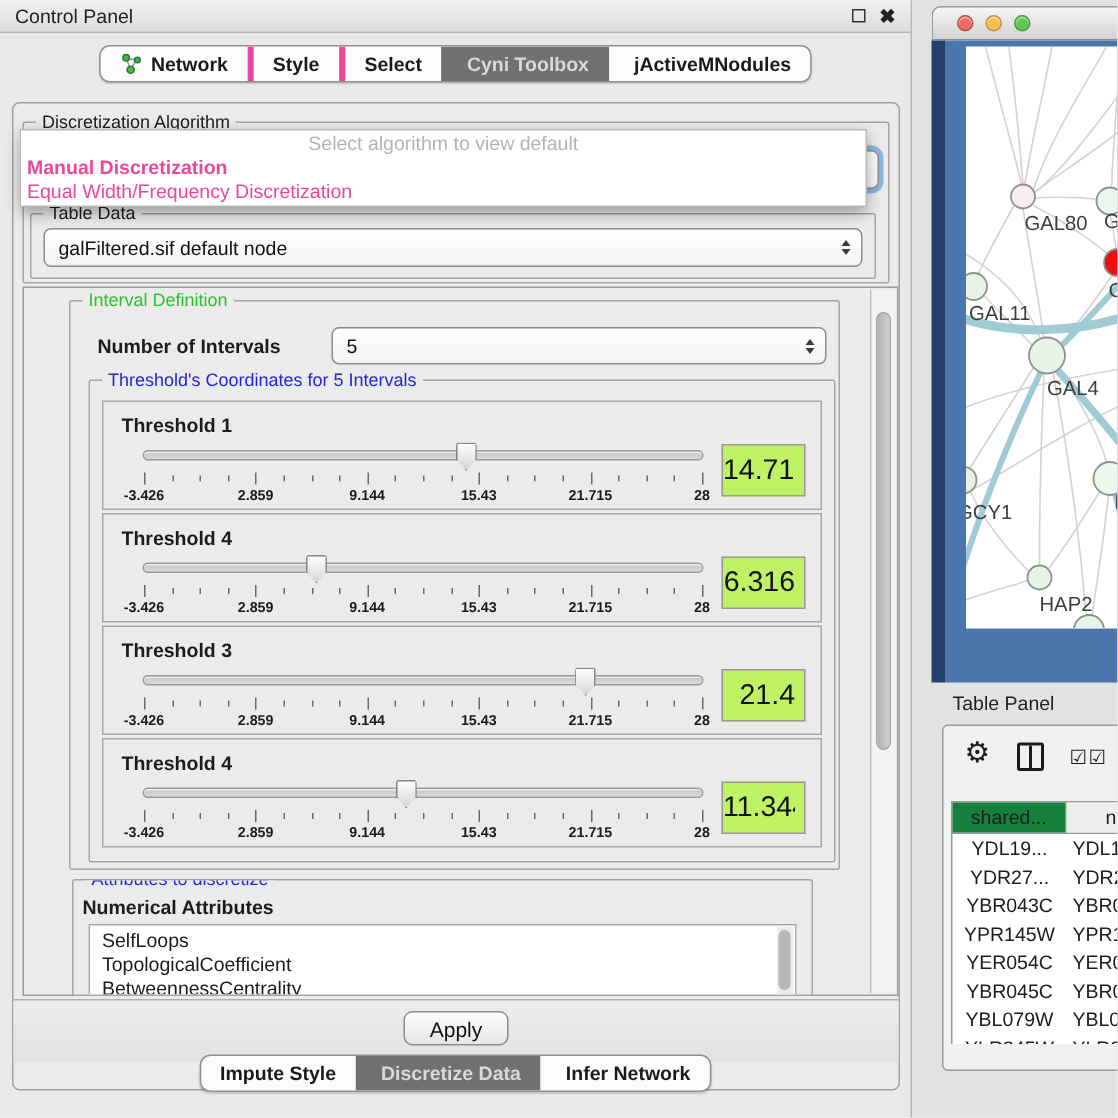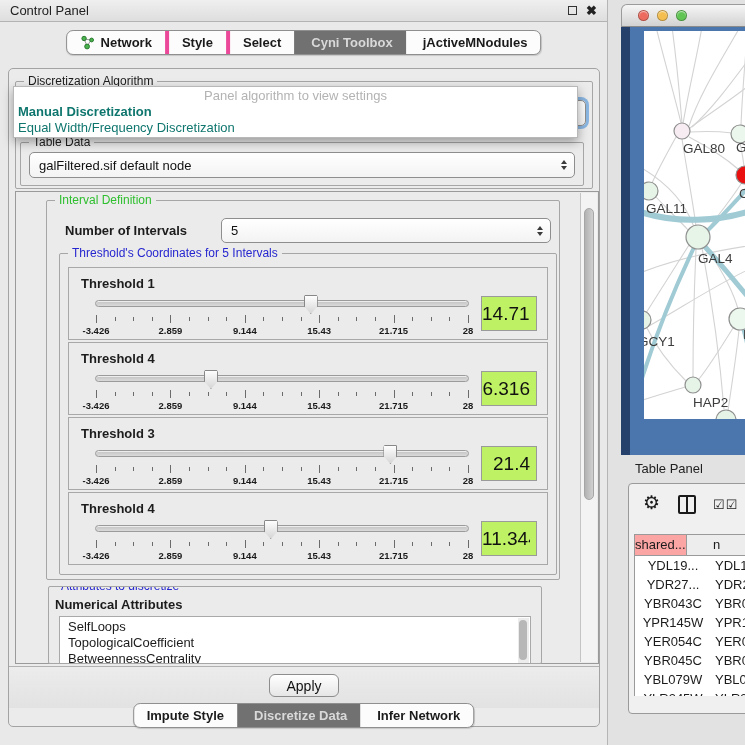--- a/index.html
+++ b/index.html
@@ -35,21 +35,21 @@
   .combo { position:relative; display:flex; align-items:center; height:26px; background:linear-gradient(#ffffff,#f3f3f3); border:1px solid #8e8e8e; border-radius:5px; padding:0 22px 0 9px; font-size:13px; color:#111; }
   .combo .stepper { position:absolute; right:7px; top:50%; transform:translateY(-50%); display:flex; flex-direction:column; gap:2px; }
   .tri-up { width:0; height:0; border-left:3.5px solid transparent; border-right:3.5px solid transparent; border-bottom:4.5px solid #3a3a3a; }
   .tri-dn { width:0; height:0; border-left:3.5px solid transparent; border-right:3.5px solid transparent; border-top:4.5px solid #3a3a3a; }
   #algo-combo { position:absolute; left:8px; right:6px; top:18px; box-shadow:0 0 0 3px rgba(106,164,222,.75); }
   #tabledata-box { position:absolute; left:4px; right:8px; top:60px; height:44px; }
   #tabledata-box .combo { position:absolute; left:8px; right:8px; top:9px; }
 
   
   #algo-popup { position:absolute; left:13px; top:86px; width:565px; background:#ffffff; border:1px solid #b8b8b8; box-shadow:0 4px 10px rgba(0,0,0,.35); z-index:40; padding:1px 0; }
-  .popup-item { height:16px; line-height:16px; font-size:13px; padding:0 4px; color:#0f766e; }
+  .popup-item { height:16px; line-height:16px; font-size:13px; padding:0 4px; color:#ec4899; }
   .popup-item.ph { color:#b3b3b3; text-align:center; }
   .popup-item.b { font-weight:bold; }
 
   
   #settings-box { position:absolute; left:6px; top:122px; width:584px; height:473px; border:1px solid #9a9a9a; background:#ebebeb; }
   #settings-vscroll { position:absolute; right:1px; top:1px; bottom:1px; width:17px; background:#f3f3f3; border-left:1px solid #c4c4c4; }
   #settings-vscroll .vthumb { position:absolute; left:3px; top:15px; width:10px; height:292px; border-radius:6px; background:linear-gradient(to right,#b2b2b2,#d0d0d0); border:1px solid #a5a5a5; }
 
   #interval-box { position:absolute; left:30px; top:8px; width:514px; height:380px; }
   .noi-row { display:flex; align-items:center; margin:17px 8px 0 18px; }
@@ -91,21 +91,21 @@
 
   #tp-title { position:absolute; left:27px; top:461px; font-size:13px; color:#222; }
   #table-box { position:absolute; left:20px; top:483px; width:130px; height:231px; background:#f0f0f0; border:1px solid #9a9a9a; border-radius:4px; overflow:hidden; }
   #tp-toolbar { position:relative; height:46px; }
   #gear-icon { position:absolute; left:14px; top:9px; font-size:19px; color:#1a1a1a; line-height:1; }
   #cols-icon { position:absolute; left:49px; top:11px; width:18px; height:19px; border:2px solid #1a1a1a; border-radius:2px; }
   #cols-icon::after { content:""; position:absolute; left:6px; top:0; width:2px; height:15px; background:#1a1a1a; }
   #checks-icon { position:absolute; left:84px; top:13px; font-size:13px; letter-spacing:1px; color:#1a1a1a; }
   #tp-table { position:absolute; left:5px; right:0; top:50px; bottom:0; }
   .thead { display:flex; height:22px; border:1px solid #9a9a9a; border-right:none; }
-  .hc1 { width:52px; background:#fca5a5; border-right:1px solid #9a9a9a; line-height:20px; font-size:13px; }
+  .hc1 { width:76px; background:#15803d; border-right:1px solid #9a9a9a; text-align:center; line-height:20px; font-size:13px; }
   .hc2 { flex:1; background:#ededed; line-height:20px; font-size:13px; padding-left:26px; }
   #tp-rows { height:140px; background:#ffffff; border-left:1px solid #9a9a9a; overflow:hidden; }
   .trow { display:flex; height:19px; }
   .tc1 { width:76px; text-align:center; font-size:13px; line-height:19px; }
   .tc2 { flex:1; font-size:13px; line-height:19px; padding-left:4px; white-space:nowrap; }
 </style>
 </head>
 <body>
 
 <div id="root">
@@ -384,21 +384,21 @@
         </div>
         <div class="tab sel">
           <span>Discretize Data</span>
         </div>
         <div class="tab">
           <span>Infer Network</span>
         </div>
       </nav>
 
     <div id="algo-popup">
-        <div class="popup-item ph">Panel algorithm to view settings</div>
+        <div class="popup-item ph">Select algorithm to view default</div>
         <div class="popup-item b">Manual Discretization</div>
         <div class="popup-item">Equal Width/Frequency Discretization</div>
       </div>
   </section>
 
   <section id="right-panel">
     <div id="net-window">
       <div class="mac-titlebar">
         <span class="tl" id="tl-close" style="background: rgb(237, 106, 94);"></span>
         <span class="tl" id="tl-min" style="background: rgb(245, 191, 79);"></span>

